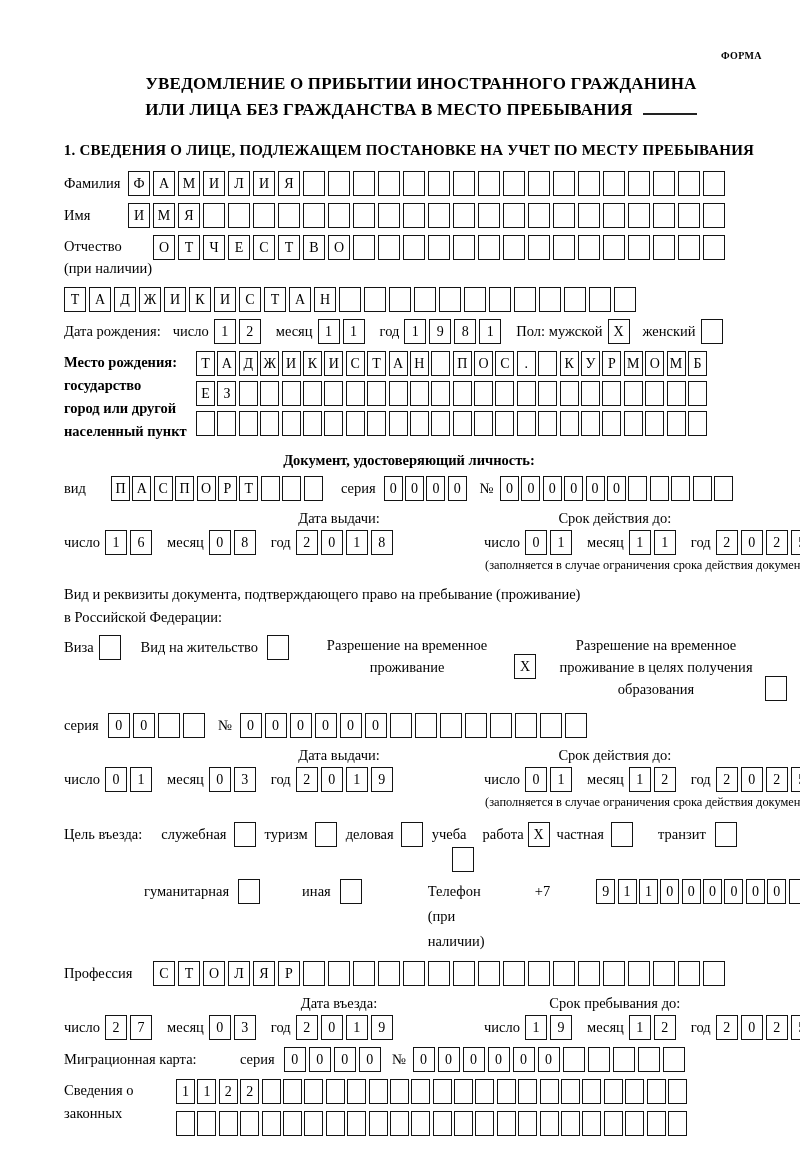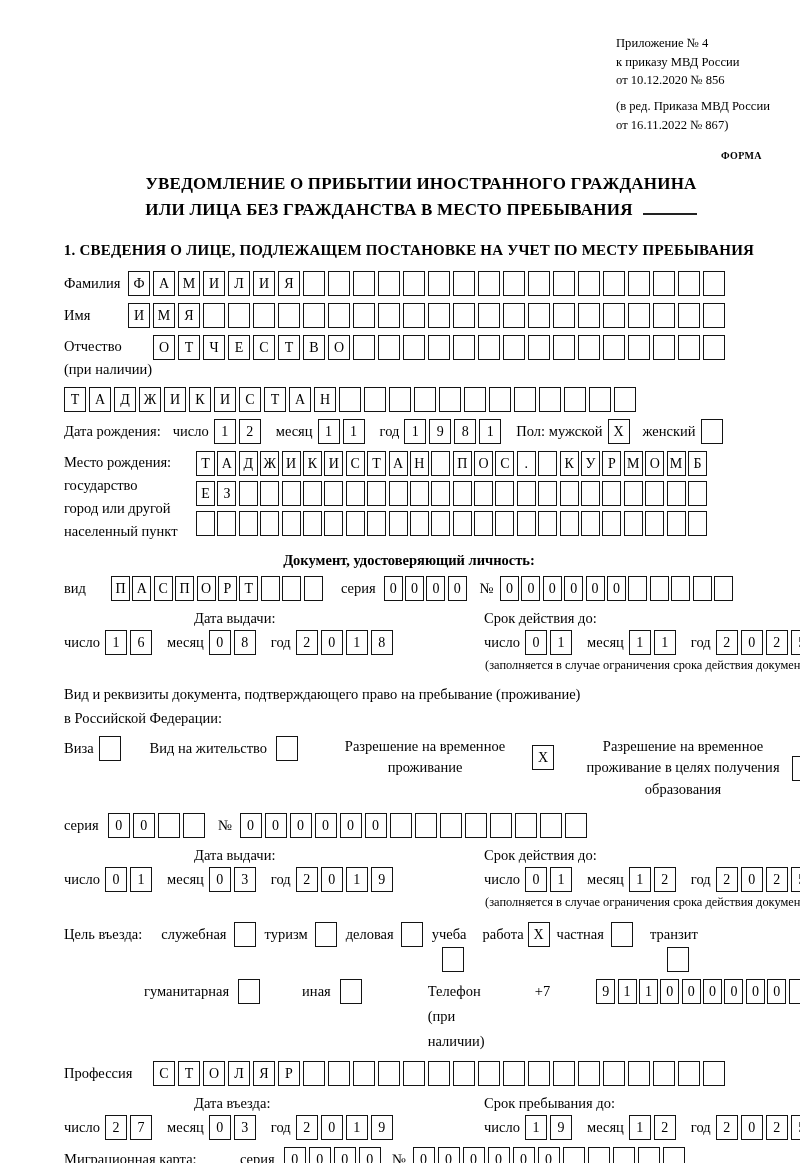--- a/index.html
+++ b/index.html
@@ -17,21 +17,21 @@
   .blank{display:inline-block;width:54px;border-bottom:2.2px solid #222;height:.9em;margin-left:10px;}
   .sech{font-weight:bold;font-size:15px;margin-top:20px;text-align:center;margin-left:-24px;letter-spacing:.2px;}
   
   .frow{display:flex;align-items:flex-start;margin-top:7px;}
   .mt12{margin-top:12px;}
   .lbl{flex:none;line-height:25px;}
   .w64{width:64px;}
   .w89{width:89px;}
   .lbl2{flex:none;line-height:1.55;}
   .lblcol{flex:none;line-height:1.58;}
-  .w132{width:132px;}
+  .w132{width:132px;font-weight:bold;}
   .w112{width:112px;}
   
   .grid{display:inline-flex;flex:none;}
   .cell{
     flex:none;box-sizing:content-box;width:20px;height:23px;border:1.7px solid #141414;
     margin-right:3px;text-align:center;font-size:14px;line-height:23px;background:#fff;
   }
   .grid-sm .cell{width:17px;margin-right:2.4px;}
   .cbox{
     display:inline-block;flex:none;box-sizing:content-box;width:20px;height:23px;border:1.7px solid #141414;
@@ -39,47 +39,40 @@
   }
   .gridcol .grid{display:flex;margin-bottom:5px;}
   .gridcol.wide .grid{margin-bottom:7px;}
   
   .dg{display:flex;align-items:center;flex:none;}
   .dlab{margin:0 5px 0 0;line-height:25px;flex:none;}
   .gsp{margin-left:12px;}
   .dpair{display:flex;margin-top:9px;}
   .dp-l{width:420px;flex:none;}
   .dp-r{flex:1;}
-  .dp-title{text-align:left;margin-bottom:3px;}
+  .dp-title{text-align:center;margin-bottom:3px;}
   .dp-title.tl{padding-left:130px;}
   .dp-title.tr{padding-right:70px;}
   .note{font-size:12.4px;margin-top:3px;text-align:right;}
   .doc-head{text-align:center;font-weight:bold;font-size:14.5px;margin-top:9px;margin-left:-24px;}
   
-  .opt{display:inline-flex;align-items:center;flex:none;}
+  .opt{display:inline-flex;align-items:flex-end;flex:none;}
   .olab{line-height:25px;margin-right:9px;}
   .olab.wrap{line-height:1.5;text-align:center;margin-top:0;}
   .w190{width:196px;}
   .w205{width:200px;}
-  .osp{margin-left:29px;}
+  .osp{margin-left:20px;}
   .indent80{padding-left:80px;gap:40px;}
   .intro{margin-top:10px;line-height:1.65;}
 </style>
 </head>
 <body>
 
 <div class="page">
 
-  <div class="ref">
-    <div>Приложение № 4</div>
-    <div>к приказу МВД России</div>
-    <div>от 10.12.2020 № 856</div>
-    <div class="gap">(в ред. Приказа МВД России</div>
-    <div>от 16.11.2022 № 867)</div>
-  </div>
 
   <div class="forma">ФОРМА</div>
 
   <div class="title">
     <div>УВЕДОМЛЕНИЕ О ПРИБЫТИИ ИНОСТРАННОГО ГРАЖДАНИНА</div>
     <div><span>ИЛИ ЛИЦА БЕЗ ГРАЖДАНСТВА В МЕСТО ПРЕБЫВАНИЯ</span><span class="blank"></span></div>
   </div>
 
   <div class="sech">1. СВЕДЕНИЯ О ЛИЦЕ, ПОДЛЕЖАЩЕМ ПОСТАНОВКЕ НА УЧЕТ ПО МЕСТУ ПРЕБЫВАНИЯ</div>
 
@@ -530,21 +523,21 @@
       <span class="cbox"></span>
     </span>
     <span class="opt" style="margin-left:9px;">
       <span class="olab" style="margin-right:4px;">работа</span>
       <span class="cbox">X</span>
     </span>
     <span class="opt" style="margin-left:7px;">
       <span class="olab" style="margin-right:7px;">частная</span>
       <span class="cbox"></span>
     </span>
-    <span class="opt" style="margin-left:17px;flex-direction:column;">
+    <span class="opt" style="margin-left:25px;">
       <span class="olab" style="margin-right:9px;">транзит</span>
       <span class="cbox"></span>
     </span>
   </div>
 
   <div class="frow indent80">
     <span class="opt">
       <span class="olab">гуманитарная</span>
       <span class="cbox"></span>
     </span>

